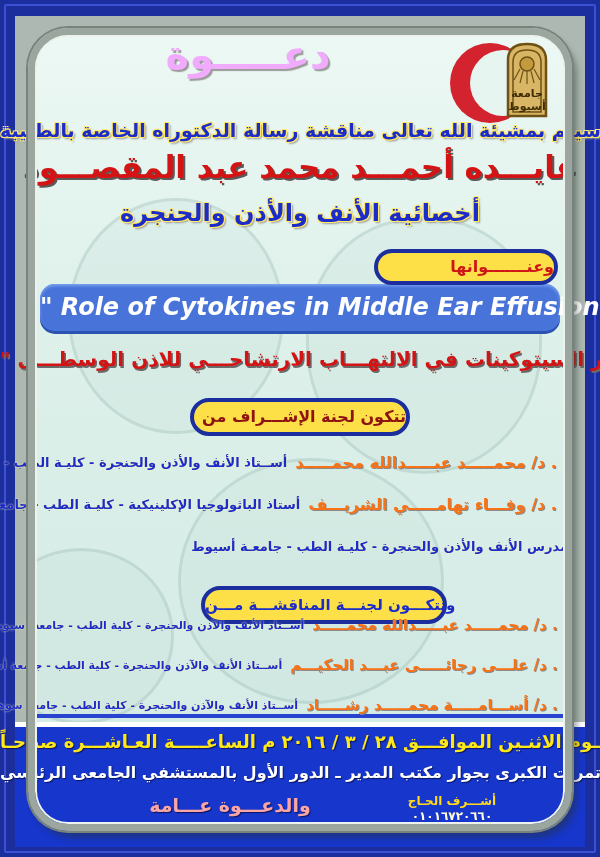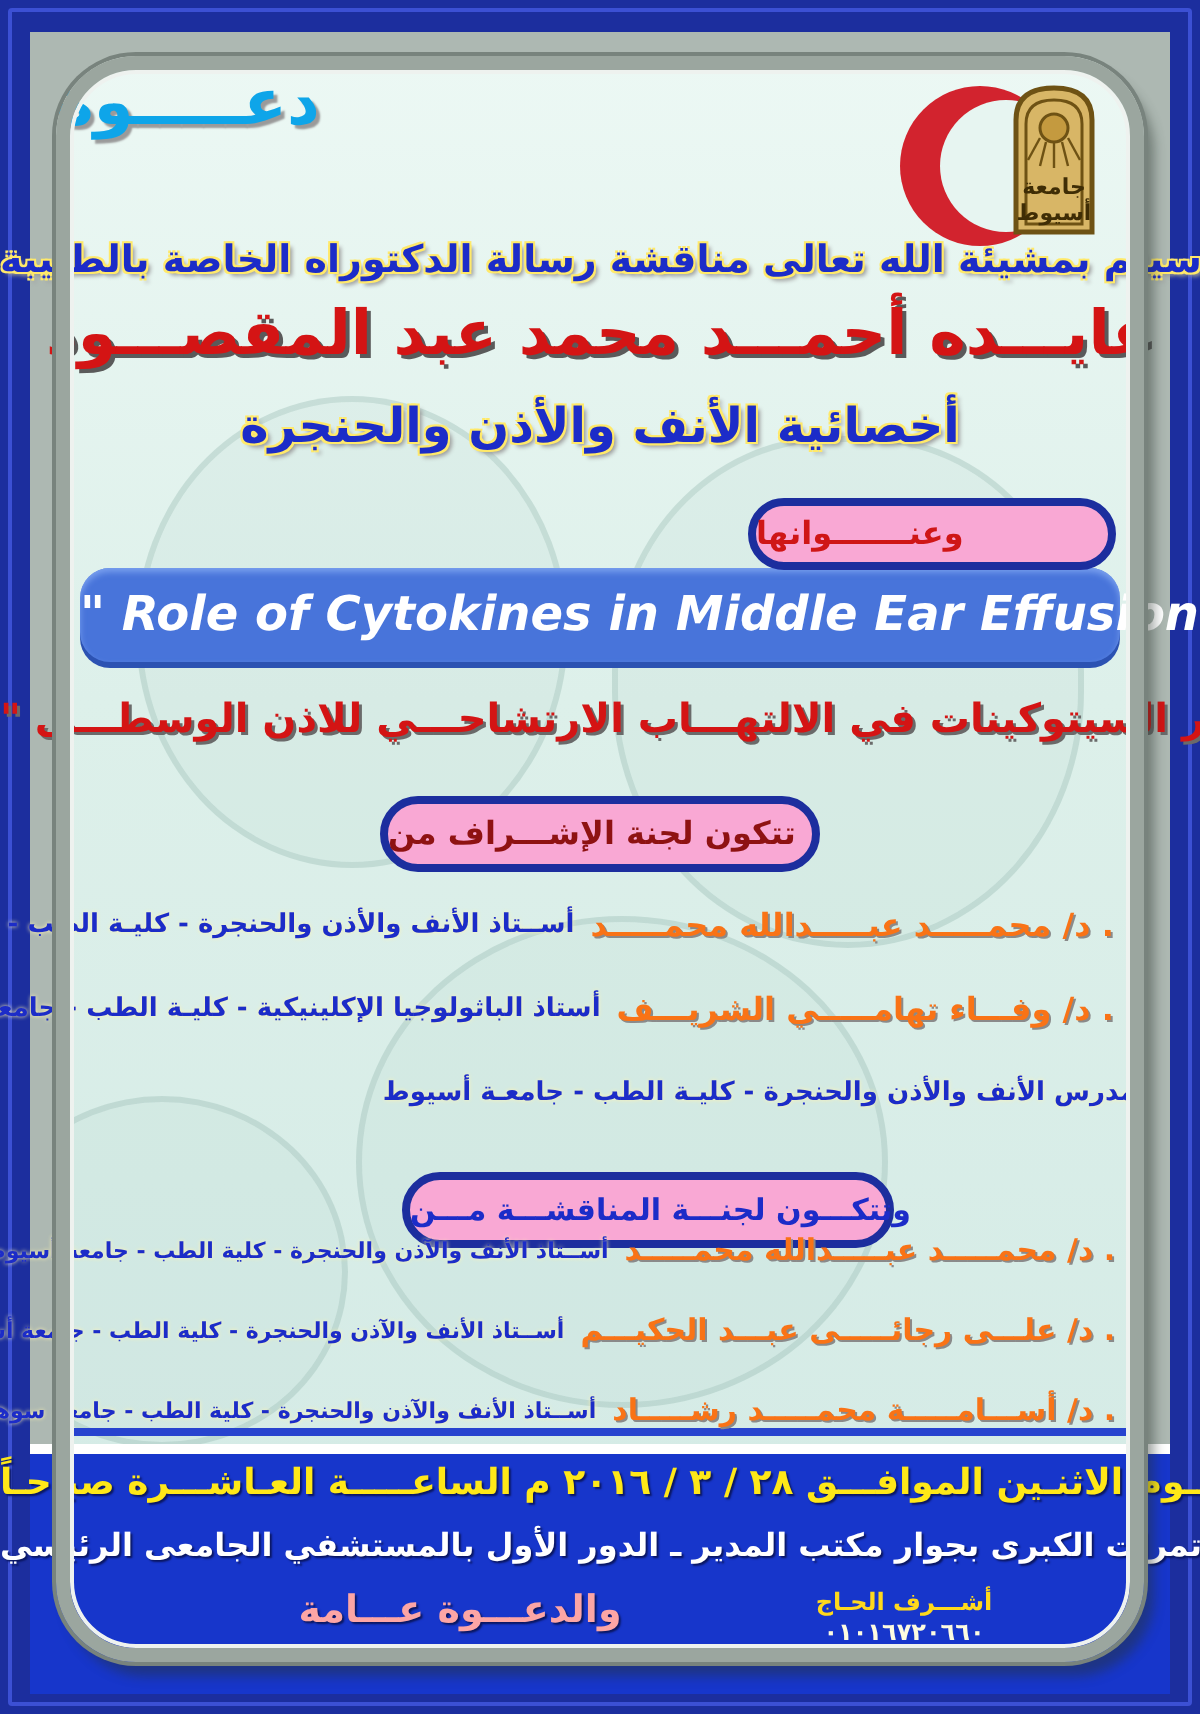--- a/index.html
+++ b/index.html
@@ -21,29 +21,29 @@
   .sep-line{position:absolute;left:34px;right:34px;top:714px;height:4px;background:#2743cf;z-index:3;}
   .blue-panel{position:absolute;left:15px;right:15px;top:722px;bottom:10px;background:#1736cb;border-top:5px solid #ffffff;z-index:4;}
   .silver-frame{position:absolute;left:28px;right:28px;top:28px;bottom:26px;border-radius:40px;
     border:7px solid #9ba69f;
     box-shadow:0 0 0 2px #78837d, inset 0 0 0 2px #eef2ef, 5px 7px 6px rgba(40,50,45,.45);
     z-index:6;pointer-events:none;}
   .z5{position:absolute;z-index:5;}
   .center{left:0;width:100%;text-align:center;}
   .nowrap{white-space:nowrap;}
 
-  .invite-title{top:32px;left:28px;width:440px;font-size:32px;color:#0ea5e9;
+  .invite-title{top:32px;left:28px;width:440px;text-align:center;font-size:40px;color:#f0abfc;
     text-shadow:2px 2px 1px #9a9a9a;}
   .logo-box{top:40px;right:48px;width:102px;height:86px;}
   .intro{top:119px;font-size:19px;color:#1c2cc8;
     text-shadow:1px 1px 0 #ffe96a,-1px -1px 0 #ffe96a,1px -1px 0 #ffe96a,-1px 1px 0 #ffe96a,2px 2px 2px #9a9a9a;text-align:right;}
   .candidate{top:149px;font-size:31px;color:#d41414;text-shadow:2px 2px 0 #5a5a5a;}
   .specialty{top:199px;font-size:24px;color:#1c2cc8;
     text-shadow:1px 1px 0 #ffe96a,-1px -1px 0 #ffe96a,1px -1px 0 #ffe96a,-1px 1px 0 #ffe96a,2px 2px 2px #9a9a9a;}
-  .pill{background:#f9a8d4;border:4px solid #1c2e9e;border-radius:20px;text-align:left;}
+  .pill{background:#fde047;border:4px solid #1c2e9e;border-radius:20px;text-align:right;}
   .title-label-pill{top:249px;right:42px;width:176px;height:28px;line-height:28px;font-size:16px;color:#cf1616;z-index:7;}
   .en-box{top:284px;left:40px;right:40px;height:47px;background:#4874da;border-radius:15px;
     box-shadow:0 3px 0 #2c52b2, inset 0 2px 3px #7aa0ee;
     color:#ffffff;font-style:italic;font-size:24px;line-height:47px;text-align:center;}
   .ar-title{top:347px;font-size:20px;color:#d41414;text-shadow:1.5px 1.5px 0 #6a6a6a;}
   .sup-pill{top:398px;left:50%;transform:translateX(-50%);width:212px;height:30px;line-height:30px;font-size:16px;color:#8e1212;}
   .disc-pill{top:586px;left:50%;transform:translateX(-50%);width:238px;height:30px;line-height:30px;font-size:15px;color:#1c2cc8;margin-left:24px;}
   .rows{left:32px;right:32px;direction:rtl;}
   .sup-rows{top:441px;}
   .disc-rows{top:605px;}

